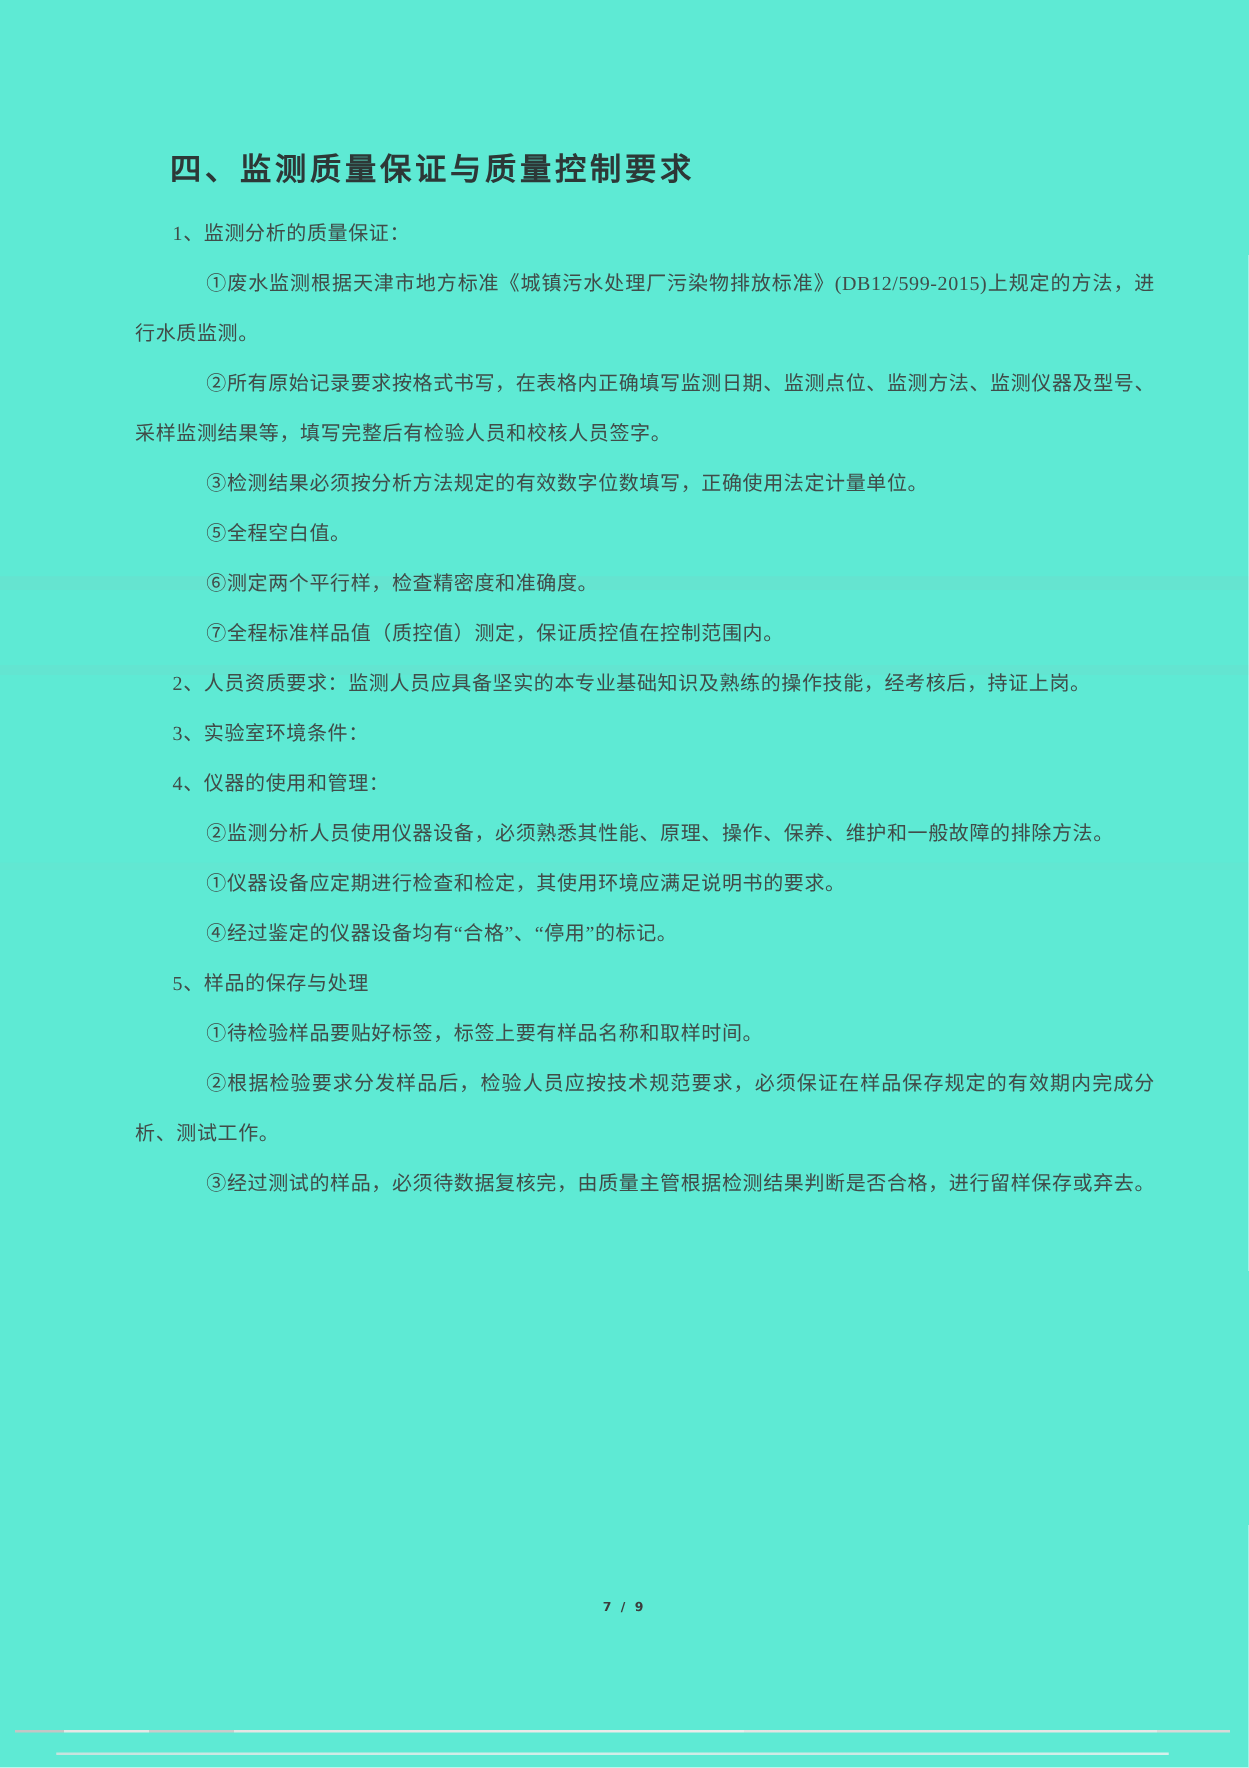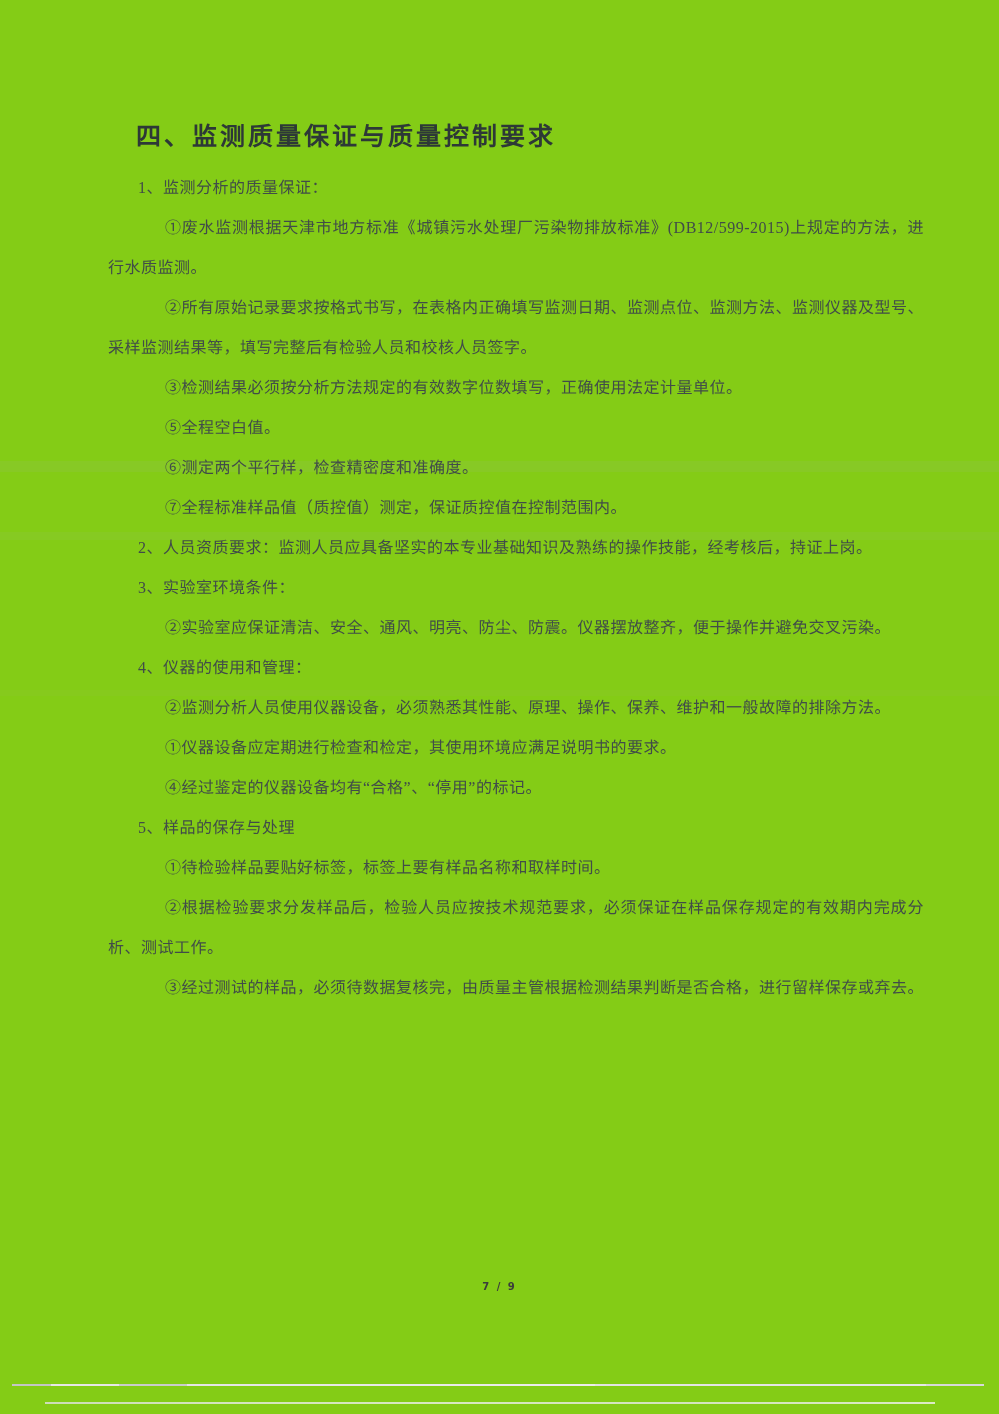--- a/index.html
+++ b/index.html
@@ -5,21 +5,21 @@
   html, body {
     margin: 0;
     padding: 0;
     background: #ffffff;
   }
   .page {
     position: relative;
     width: 999px;
     height: 1414px;
     margin: 0 auto;
-    background: #84cc16;
+    background: #5eead4;
     overflow: hidden;
     font-family: "Liberation Serif", "DejaVu Serif", serif;
   }
   
   .scan-band {
     position: absolute;
     left: 0;
     width: 100%;
     pointer-events: none;
   }
@@ -95,21 +95,20 @@
   <div class="doc-body">
       <p class="para num">1、监测分析的质量保证：</p>
       <p class="para sub">①废水监测根据天津市地方标准《城镇污水处理厂污染物排放标准》(DB12/599-2015)上规定的方法，进行水质监测。</p>
       <p class="para sub">②所有原始记录要求按格式书写，在表格内正确填写监测日期、监测点位、监测方法、监测仪器及型号、采样监测结果等，填写完整后有检验人员和校核人员签字。</p>
       <p class="para sub">③检测结果必须按分析方法规定的有效数字位数填写，正确使用法定计量单位。</p>
       <p class="para sub">⑤全程空白值。</p>
       <p class="para sub">⑥测定两个平行样，检查精密度和准确度。</p>
       <p class="para sub">⑦全程标准样品值（质控值）测定，保证质控值在控制范围内。</p>
       <p class="para num">2、人员资质要求：监测人员应具备坚实的本专业基础知识及熟练的操作技能，经考核后，持证上岗。</p>
       <p class="para num">3、实验室环境条件：</p>
-      <p class="para sub">②实验室应保证清洁、安全、通风、明亮、防尘、防震。仪器摆放整齐，便于操作并避免交叉污染。</p>
       <p class="para num">4、仪器的使用和管理：</p>
       <p class="para sub">②监测分析人员使用仪器设备，必须熟悉其性能、原理、操作、保养、维护和一般故障的排除方法。</p>
       <p class="para sub">①仪器设备应定期进行检查和检定，其使用环境应满足说明书的要求。</p>
       <p class="para sub">④经过鉴定的仪器设备均有“合格”、“停用”的标记。</p>
       <p class="para num">5、样品的保存与处理</p>
       <p class="para sub">①待检验样品要贴好标签，标签上要有样品名称和取样时间。</p>
       <p class="para sub">②根据检验要求分发样品后，检验人员应按技术规范要求，必须保证在样品保存规定的有效期内完成分析、测试工作。</p>
       <p class="para sub">③经过测试的样品，必须待数据复核完，由质量主管根据检测结果判断是否合格，进行留样保存或弃去。</p>
     </div>
 

